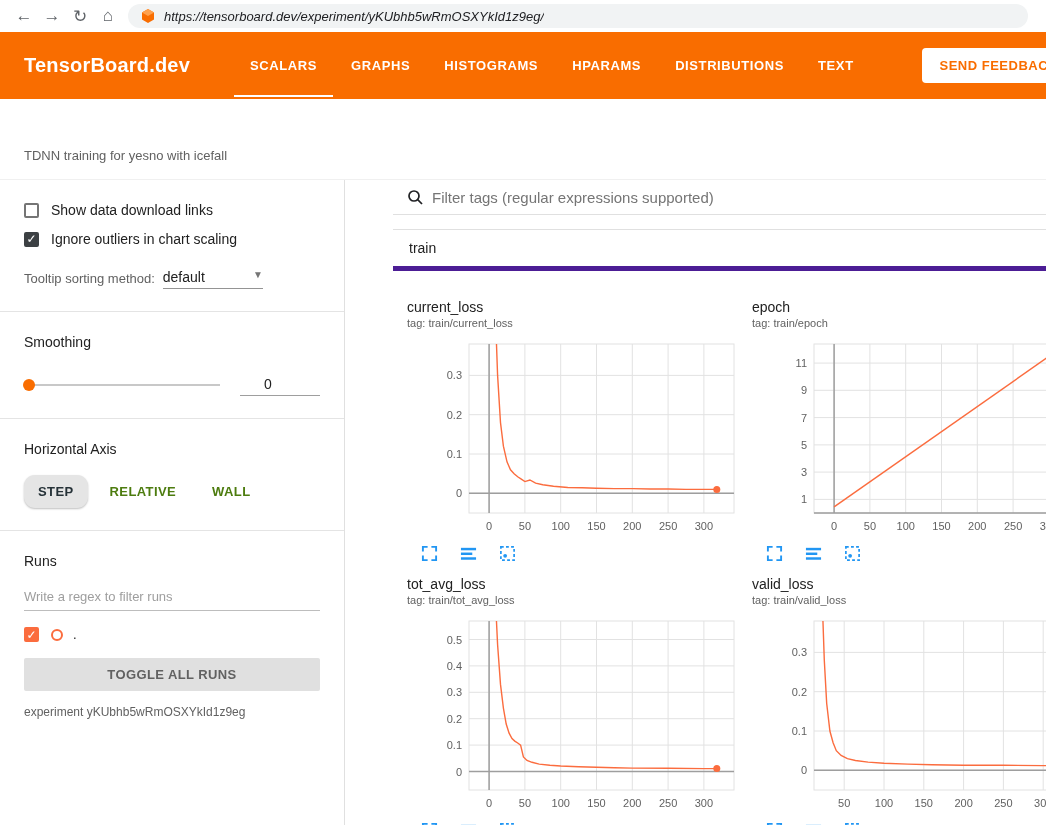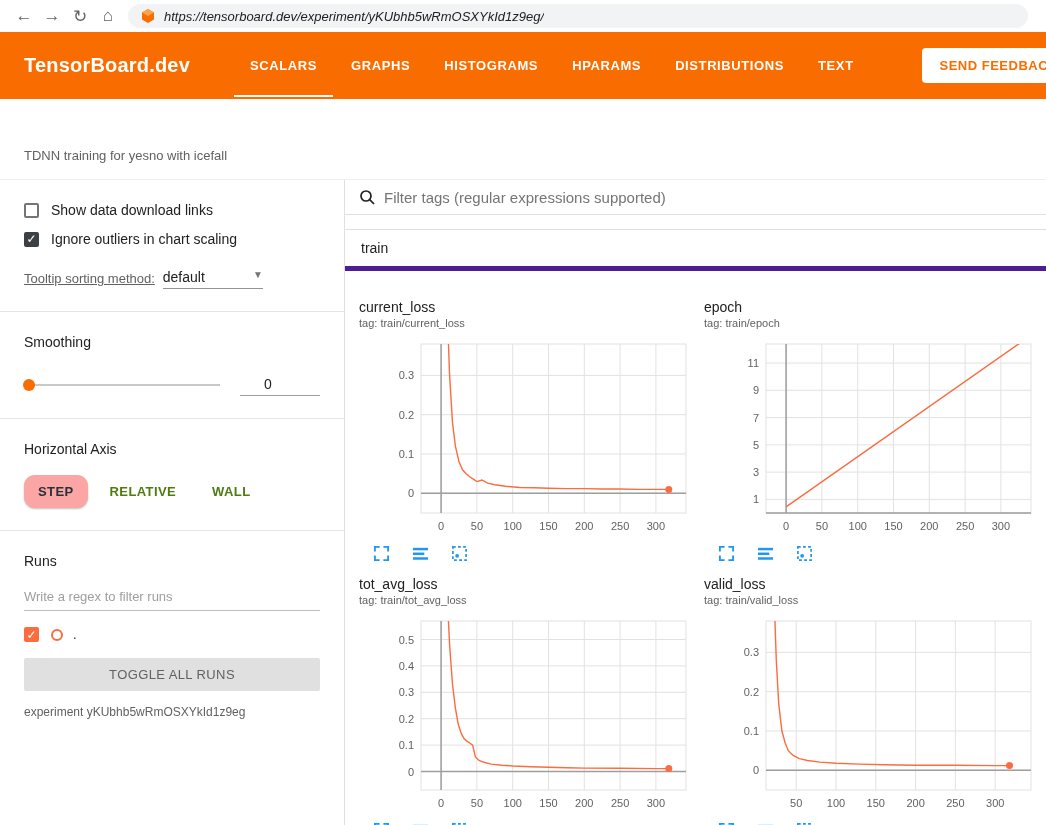--- a/index.html
+++ b/index.html
@@ -25,59 +25,59 @@
   .feedback-btn { margin-left:auto; margin-right:-30px; flex:0 0 auto; background:#fff;
     color:var(--accent,#f96d00); border:none; border-radius:4px; font-size:13px; font-weight:bold;
     letter-spacing:0.5px; padding:10px 18px; cursor:pointer; font-family:inherit; }
 
   
   .title-bar { height:81px; display:flex; align-items:flex-end; padding:0 24px 16px 24px;
     border-bottom:1px solid #f0f0f0; background:#fff; }
   .exp-title { font-size:13px; color:#616161; }
 
   
-  .content { display:flex; height:645px; overflow:hidden; }
+  .content { display:flex; height:645px; overflow:hidden;gap:48px; }
 
   
   .sidebar { width:345px; flex:0 0 auto; border-right:1px solid #e0e0e0; overflow:hidden; }
   .sb-section { padding:22px 24px; }
   .sb-divider { height:1px; background:#e4e4e4; }
   .cb-row { display:flex; align-items:center; margin-bottom:13px; cursor:pointer; }
   .cb { width:15px; height:15px; border:2px solid #757575; border-radius:2px; flex:0 0 auto;
     display:flex; align-items:center; justify-content:center; font-size:12px; line-height:1;
     color:#fff; background:#fff; }
   .cb.dark-checked { background:#3c4043; border-color:#3c4043; }
   .cb.run-checked { background:var(--run,#fb6c3e); border-color:var(--run,#fb6c3e); }
   .cb-label { margin-left:12px; font-size:14px; color:#212121; }
   .tooltip-row { display:flex; align-items:flex-end; margin-top:22px; }
-  .tooltip-label { font-size:13px; color:#616161; padding-bottom:3px;text-decoration:underline; }
+  .tooltip-label { font-size:13px; color:#616161; padding-bottom:3px; }
   .dropdown { margin-left:8px; width:100px; border-bottom:1px solid #949494; display:flex;
     align-items:flex-start; justify-content:space-between; padding-bottom:3px; cursor:pointer; }
   .dropdown-value { font-size:14px; color:#212121; }
   .caret { font-size:10px; color:#757575; }
   .sb-label { font-size:14px; color:#212121; }
   .slider-row { display:flex; align-items:center; margin-top:24px; }
   .slider-track { position:relative; flex:1; height:2px; background:#c8c8c8; margin-right:20px; }
   .slider-thumb { position:absolute; left:-1px; top:-5px; width:12px; height:12px; border-radius:50%;
     background:var(--accent,#f96d00); cursor:pointer; }
   .slider-value { width:80px; border:none; border-bottom:1px solid #9e9e9e; font-size:14px;
     color:#212121; padding:2px 0 3px 24px; font-family:inherit; outline:none; background:transparent; }
   .axis-btns { display:flex; align-items:center; margin-top:18px; }
   .axis-btn { font-size:13px; font-weight:bold; letter-spacing:0.4px; color:#4d7c0f; background:transparent;
     border:none; padding:9px 14px; margin-right:8px; cursor:pointer; border-radius:2px; font-family:inherit; }
-  .axis-btn.selected { background:#fca5a5; color:#263238; box-shadow:0 1px 2px rgba(0,0,0,0.25);border-radius:11px; }
+  .axis-btn.selected { background:#e5e5e5; color:#263238; box-shadow:0 1px 2px rgba(0,0,0,0.25);border-radius:11px; }
   .runs-filter { width:100%; border:none; border-bottom:1px solid #bdbdbd; font-size:13px;
     padding:6px 0; margin-top:14px; outline:none; font-family:inherit; background:transparent; }
   .runs-filter::placeholder { color:#9e9e9e; }
   .run-row { display:flex; align-items:center; margin-top:16px; cursor:pointer; }
   .run-swatch { width:12px; height:12px; border:2px solid var(--run,#fb6c3e); border-radius:50%;
     margin-left:12px; background:#fff; flex:0 0 auto; }
   .run-name { margin-left:10px; font-size:13px; color:#212121; }
   .toggle-btn { width:100%; margin-top:16px; background:#e0e0e0; color:#616161; border:none;
-    border-radius:2px; font-size:13px; font-weight:normal; letter-spacing:0.4px; padding:9px 18px;
+    border-radius:2px; font-size:13px; font-weight:bold; letter-spacing:0.4px; padding:9px 18px;
     cursor:pointer; font-family:inherit; }
   .exp-note { margin-top:14px; font-size:12px; color:#616161; }
 
   
   .main { flex:1; overflow:hidden; background:#fff; }
   .filter-row { height:35px; border-bottom:1px solid #e0e0e0; display:flex; align-items:center; padding:0 14px; }
   .filter-row svg { flex:0 0 auto; margin-right:8px; }
   .tag-filter { flex:1; border:none; outline:none; font-size:15px; color:#212121;
     font-family:inherit; background:transparent; }
   .tag-filter::placeholder { color:#757575; }

